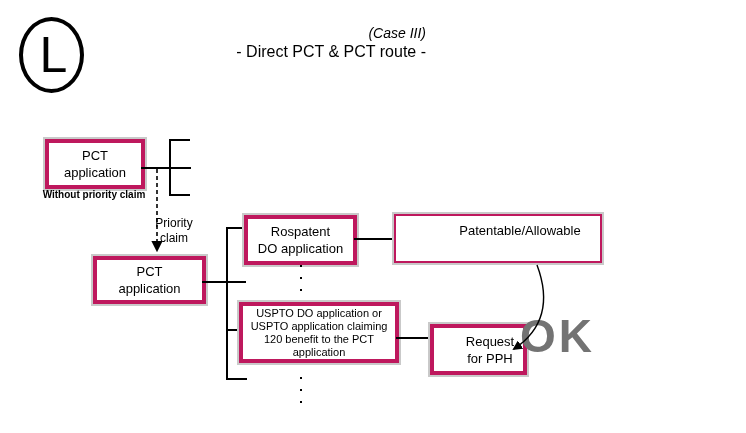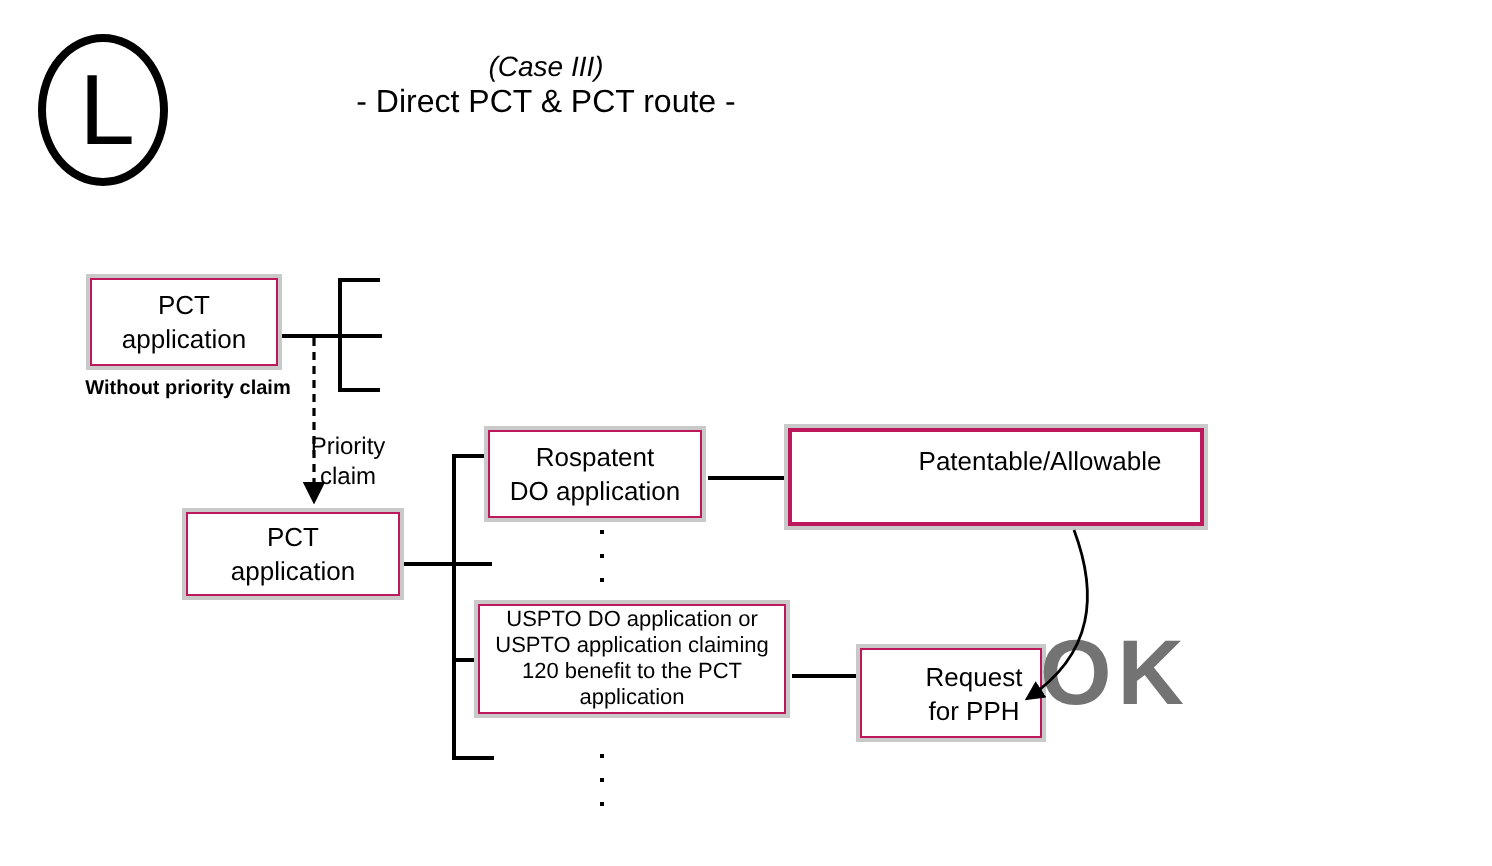--- a/index.html
+++ b/index.html
@@ -8,26 +8,26 @@
     font-family:"Liberation Sans", sans-serif;color:#000;
   }
   
   .badge{
     position:absolute;left:19px;top:17px;width:57px;height:68px;
     border:4px solid #000;border-radius:50%;
     display:flex;align-items:center;justify-content:center;
   }
   .badge span{font-size:50px;line-height:50px;padding-left:4px;}
   
-  .title{position:absolute;left:120px;top:24px;width:306px;text-align:center;}
+  .title{position:absolute;left:120px;top:24px;width:306px;text-align:right;}
   .title .t1{font-size:14px;font-style:italic;line-height:18px;}
   .title .t2{font-size:16px;line-height:20px;}
   
   .node{
-    position:absolute;border:1px solid #be185d;background:#fff;
+    position:absolute;border:4px solid #be185d;background:#fff;
     box-shadow:0 0 0 2px #c9c9c9;
     text-align:center;font-size:13px;line-height:17px;
     display:flex;flex-direction:column;justify-content:center;
   }
   .node.thin{border-width:2px;justify-content:flex-start;padding-top:6px;padding-left:44px;}
   .node.small-text{font-size:11px;line-height:13px;}
   .note{
     position:absolute;font-size:10px;font-weight:bold;text-align:center;line-height:12px;
   }
   .plabel{

